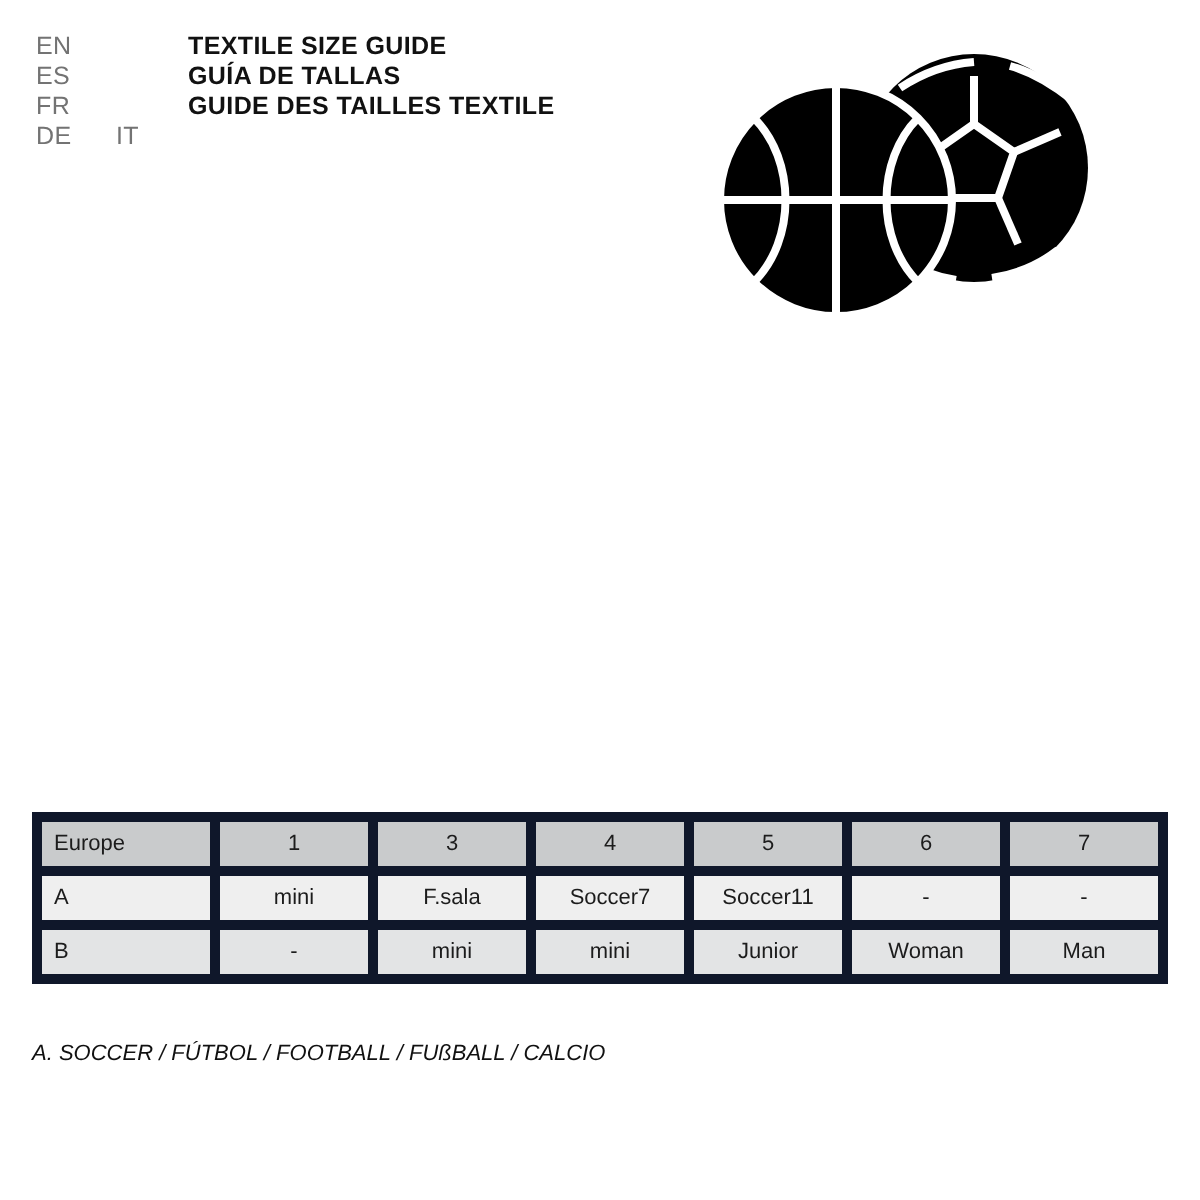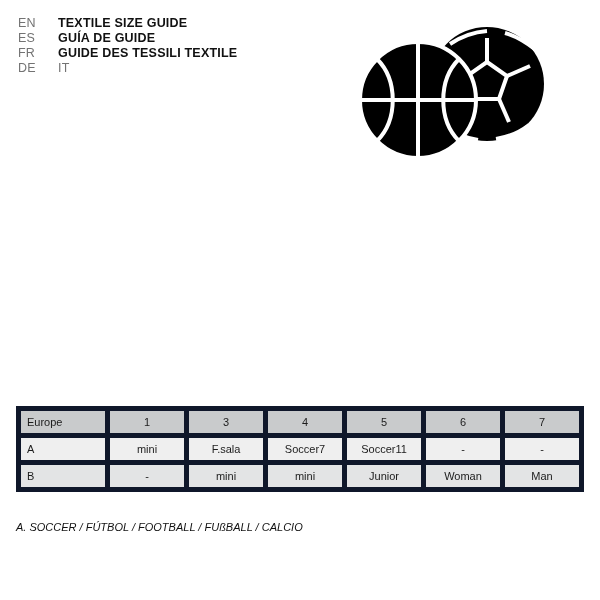--- a/index.html
+++ b/index.html
@@ -28,20 +28,21 @@
     letter-spacing: .2px;
   }
   .legend .code {
     font-weight: 400;
     color: #737373;
   }
   .legend .txt {
     font-weight: 700;
     color: #111;
     white-space: nowrap;
+    margin-left: 36px;
   }
 
   
   .balls {
     position: absolute;
     top: 22px;
     left: 350px;
     width: 215px;
     height: 150px;
   }
@@ -100,24 +101,24 @@
   .footnotes div { white-space: nowrap; }
 </style>
 </head>
 <body>
 
 <div class="legend">
   <div class="code">EN</div>
   <div class="txt">TEXTILE SIZE GUIDE</div>
 
   <div class="code">ES</div>
-  <div class="txt">GUÍA DE GUIDE</div>
+  <div class="txt">GUÍA DE TALLAS</div>
 
   <div class="code">FR</div>
-  <div class="txt">GUIDE DES TESSILI TEXTILE</div>
+  <div class="txt">GUIDE DES TAILLES TEXTILE</div>
 
   <div class="code">DE</div>
 
   <div class="code">IT</div>
 </div>
 
 <div class="balls">
   <svg width="215" height="150" viewBox="0 0 215 150" xmlns="http://www.w3.org/2000/svg" aria-hidden="true">
 
     <g>

